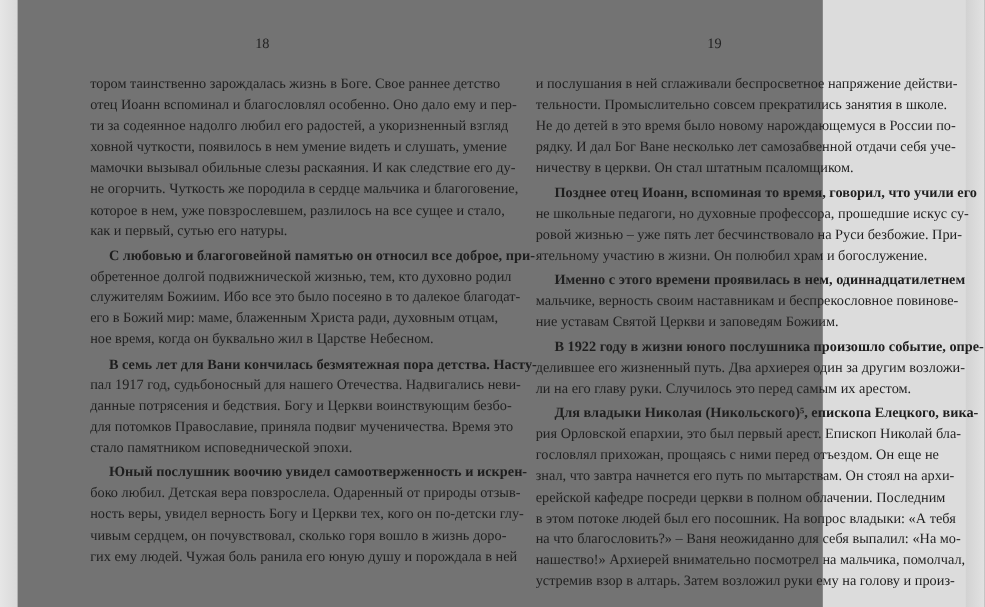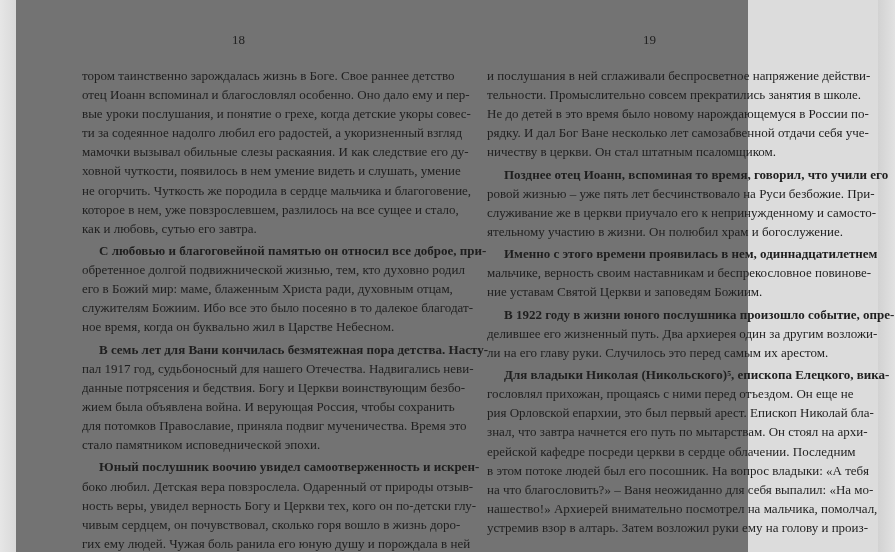--- a/index.html
+++ b/index.html
@@ -37,42 +37,40 @@
 <div class="edge-left"></div>
 <div class="edge-right"></div>
 
 <div class="spread">
   <div class="page page-left">
     <div class="pnum">18</div>
     <div class="text">
         <div class="paragraph">
           <div class="line">тором таинственно зарождалась жизнь в Боге. Свое раннее детство</div>
           <div class="line">отец Иоанн вспоминал и благословлял особенно. Оно дало ему и пер-</div>
-          <div class="line">вые уроки послушания, и понятие о грехе, когда детские укоры совес-</div>
           <div class="line">ти за содеянное надолго любил его радостей, а укоризненный взгляд</div>
+          <div class="line">ховной чуткости, появилось в нем умение видеть и слушать, умение</div>
           <div class="line">мамочки вызывал обильные слезы раскаяния. И как следствие его ду-</div>
-          <div class="line">ховной чуткости, появилось в нем умение видеть и слушать, умение</div>
           <div class="line">не огорчить. Чуткость же породила в сердце мальчика и благоговение,</div>
           <div class="line">которое в нем, уже повзрослевшем, разлилось на все сущее и стало,</div>
-          <div class="line last">как и любовь, сутью его завтра.</div>
+          <div class="line last">как и первый, сутью его натуры.</div>
         </div>
         <div class="para-gap"></div>
         <div class="paragraph">
           <div class="line indent">С любовью и благоговейной памятью он относил все доброе, при-</div>
           <div class="line">обретенное долгой подвижнической жизнью, тем, кто духовно родил</div>
+          <div class="line">служителям Божиим. Ибо все это было посеяно в то далекое благодат-</div>
           <div class="line">его в Божий мир: маме, блаженным Христа ради, духовным отцам,</div>
-          <div class="line">служителям Божиим. Ибо все это было посеяно в то далекое благодат-</div>
           <div class="line last">ное время, когда он буквально жил в Царстве Небесном.</div>
         </div>
         <div class="para-gap"></div>
         <div class="paragraph">
           <div class="line indent">В семь лет для Вани кончилась безмятежная пора детства. Насту-</div>
           <div class="line">пал 1917 год, судьбоносный для нашего Отечества. Надвигались неви-</div>
           <div class="line">данные потрясения и бедствия. Богу и Церкви воинствующим безбо-</div>
-          <div class="line">жием была объявлена война. И верующая Россия, чтобы сохранить</div>
           <div class="line">для потомков Православие, приняла подвиг мученичества. Время это</div>
           <div class="line last">стало памятником исповеднической эпохи.</div>
         </div>
         <div class="para-gap"></div>
         <div class="paragraph">
           <div class="line indent">Юный послушник воочию увидел самоотверженность и искрен-</div>
           <div class="line">боко любил. Детская вера повзрослела. Одаренный от природы отзыв-</div>
           <div class="line">ность веры, увидел верность Богу и Церкви тех, кого он по-детски глу-</div>
           <div class="line">чивым сердцем, он почувствовал, сколько горя вошло в жизнь доро-</div>
           <div class="line">гих ему людей. Чужая боль ранила его юную душу и порождала в ней</div>
@@ -85,43 +83,43 @@
         <div class="paragraph">
           <div class="line">и послушания в ней сглаживали беспросветное напряжение действи-</div>
           <div class="line">тельности. Промыслительно совсем прекратились занятия в школе.</div>
           <div class="line">Не до детей в это время было новому нарождающемуся в России по-</div>
           <div class="line">рядку. И дал Бог Ване несколько лет самозабвенной отдачи себя уче-</div>
           <div class="line last">ничеству в церкви. Он стал штатным псаломщиком.</div>
         </div>
         <div class="para-gap"></div>
         <div class="paragraph">
           <div class="line indent">Позднее отец Иоанн, вспоминая то время, говорил, что учили его</div>
+          <div class="line">не школьные педагоги, но духовные профессора, прошедшие искус су-</div>
           <div class="line">ровой жизнью – уже пять лет бесчинствовало на Руси безбожие. При-</div>
-          <div class="line">служивание же в церкви приучало его к непринужденному и самосто-</div>
           <div class="line last">ятельному участию в жизни. Он полюбил храм и богослужение.</div>
         </div>
         <div class="para-gap"></div>
         <div class="paragraph">
           <div class="line indent">Именно с этого времени проявилась в нем, одиннадцатилетнем</div>
           <div class="line">мальчике, верность своим наставникам и беспрекословное повинове-</div>
           <div class="line last">ние уставам Святой Церкви и заповедям Божиим.</div>
         </div>
         <div class="para-gap"></div>
         <div class="paragraph">
           <div class="line indent">В 1922 году в жизни юного послушника произошло событие, опре-</div>
           <div class="line">делившее его жизненный путь. Два архиерея один за другим возложи-</div>
           <div class="line last">ли на его главу руки. Случилось это перед самым их арестом.</div>
         </div>
         <div class="para-gap"></div>
         <div class="paragraph">
           <div class="line indent">Для владыки Николая (Никольского)⁵, епископа Елецкого, вика-</div>
+          <div class="line">рия Орловской епархии, это был первый арест. Епископ Николай бла-</div>
           <div class="line">гословлял прихожан, прощаясь с ними перед отъездом. Он еще не</div>
-          <div class="line">рия Орловской епархии, это был первый арест. Епископ Николай бла-</div>
           <div class="line">знал, что завтра начнется его путь по мытарствам. Он стоял на архи-</div>
-          <div class="line">ерейской кафедре посреди церкви в сердце облачении. Последним</div>
+          <div class="line">ерейской кафедре посреди церкви в полном облачении. Последним</div>
           <div class="line">в этом потоке людей был его посошник. На вопрос владыки: «А тебя</div>
           <div class="line">на что благословить?» – Ваня неожиданно для себя выпалил: «На мо-</div>
           <div class="line">нашество!» Архиерей внимательно посмотрел на мальчика, помолчал,</div>
           <div class="line">устремив взор в алтарь. Затем возложил руки ему на голову и произ-</div>
         </div>
       </div>
   </div>
 </div>
 
 </body></html>

